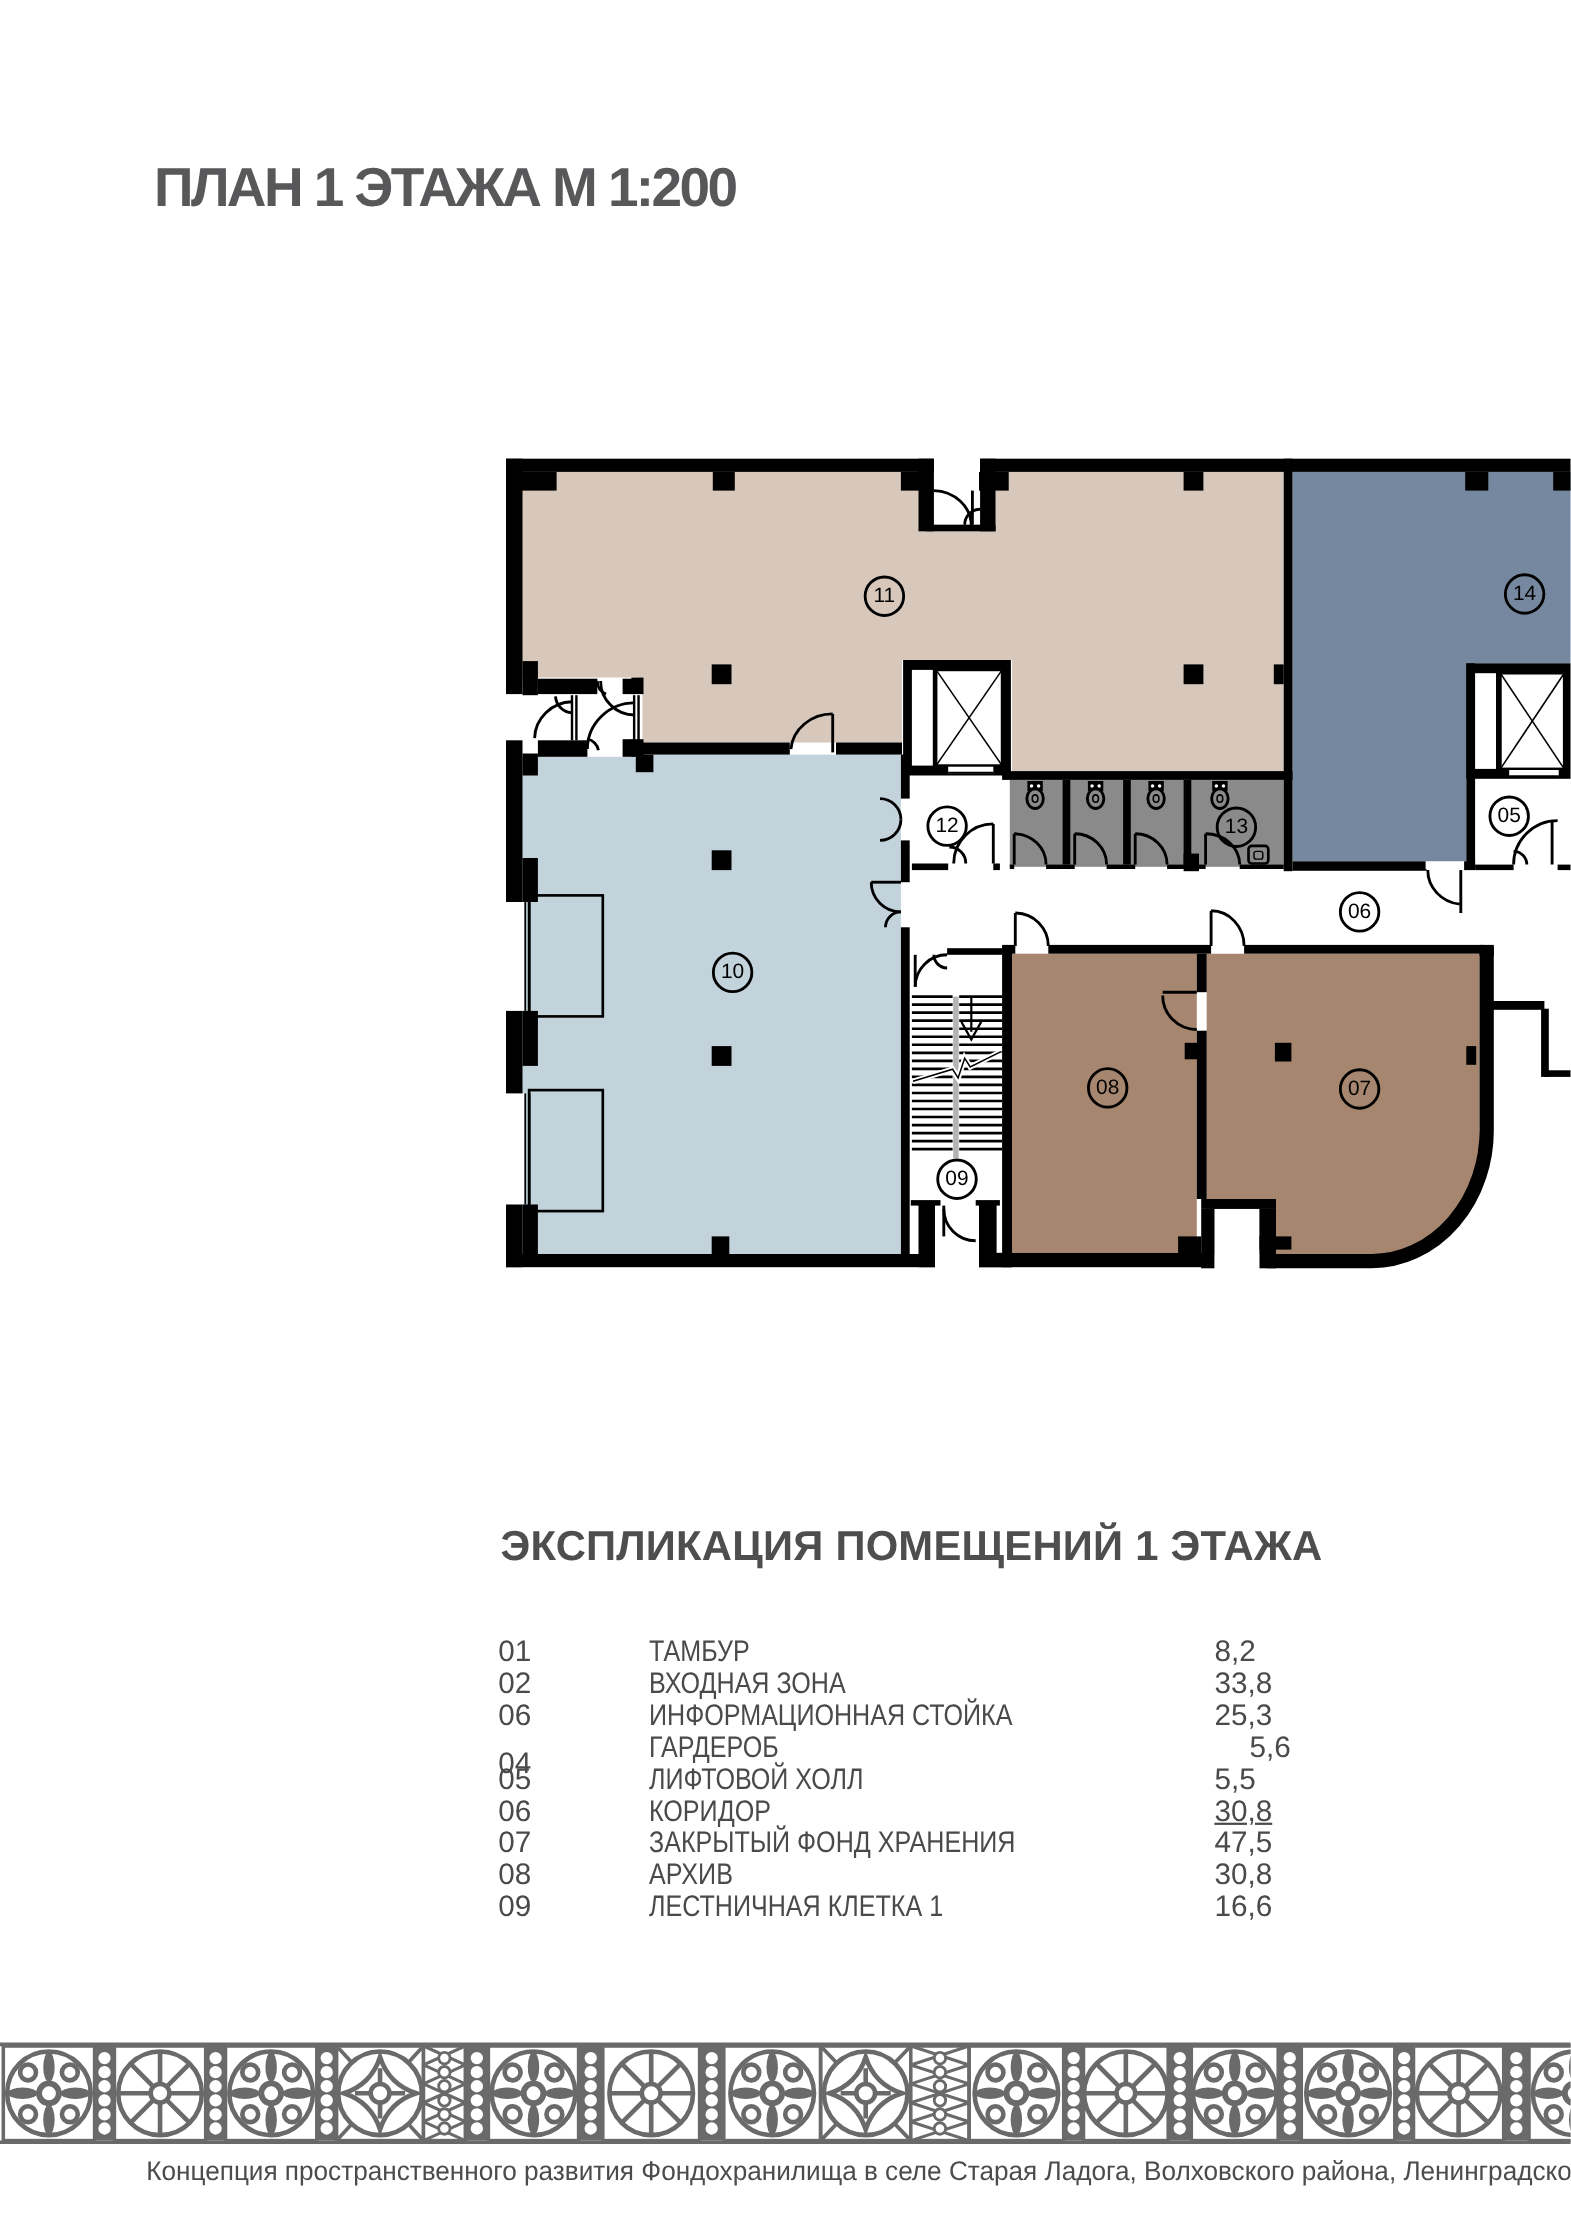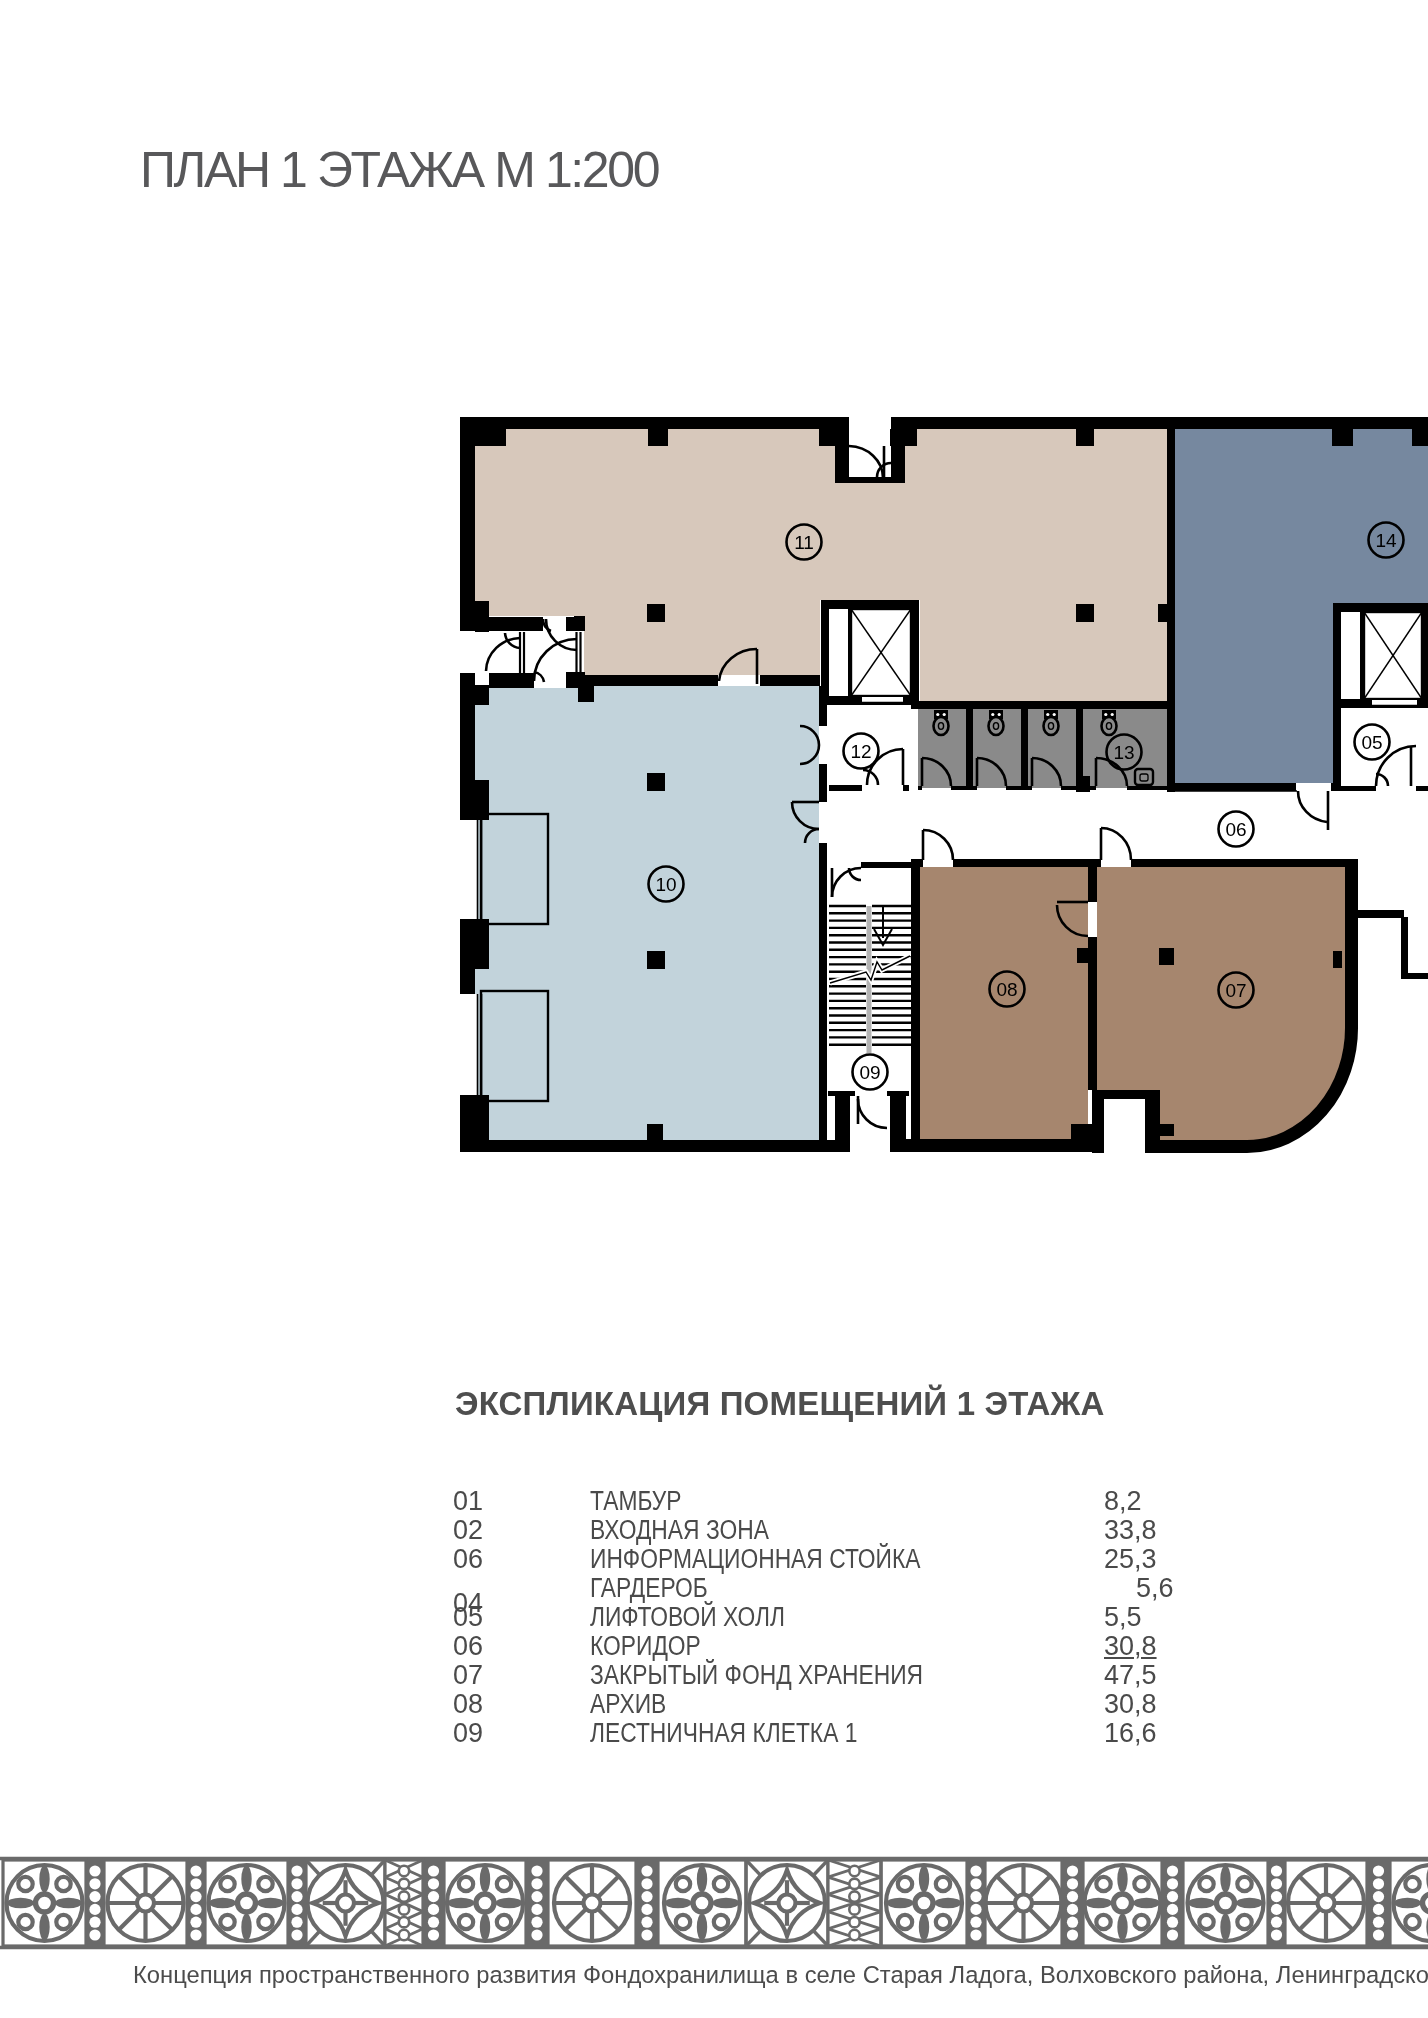--- a/index.html
+++ b/index.html
@@ -1,18 +1,18 @@
 <!DOCTYPE html>
 <html><head><meta charset="utf-8"><style>
 html,body{margin:0;padding:0;background:#fff;}
 body{width:1428px;height:2018px;position:relative;overflow:hidden;
  font-family:"Liberation Sans",sans-serif;}
-.title{position:absolute;left:140px;top:141px;font-size:50px;font-weight:normal;
+.title{position:absolute;left:140px;top:141px;font-size:50px;font-weight:bold;
  color:#58585a;letter-spacing:-2.4px;white-space:nowrap;}
-.h2{position:absolute;left:455px;top:1385px;font-size:33px;font-weight:bold;
+.h2{position:absolute;left:455px;top:1385px;font-size:38px;font-weight:bold;
  color:#4e4e4e;letter-spacing:0.2px;white-space:nowrap;}
 .tbl{font-size:27px;color:#4a4a4a;}
 .cap{position:absolute;left:133px;top:1961px;font-size:24.5px;color:#4c4c4c;
  white-space:nowrap;width:1335px;overflow:hidden;transform:scaleX(0.97);transform-origin:0 50%;}
 svg text{font-family:"Liberation Sans",sans-serif;}
 </style></head><body>
 <div class="title">ПЛАН 1 ЭТАЖА М 1:200</div>
 <svg width="1428" height="1180" viewBox="0 0 1428 1180" style="position:absolute;left:0;top:0">
     <polygon points="474,429 1167,429 1167,701 920,701 920,600 820,600 820,675 578,675 578,616 474,616" fill="#d7c8bb"></polygon>
     <polygon points="1175,429 1428,429 1428,603 1333,603 1333,783 1175,783" fill="#76889f"></polygon>

